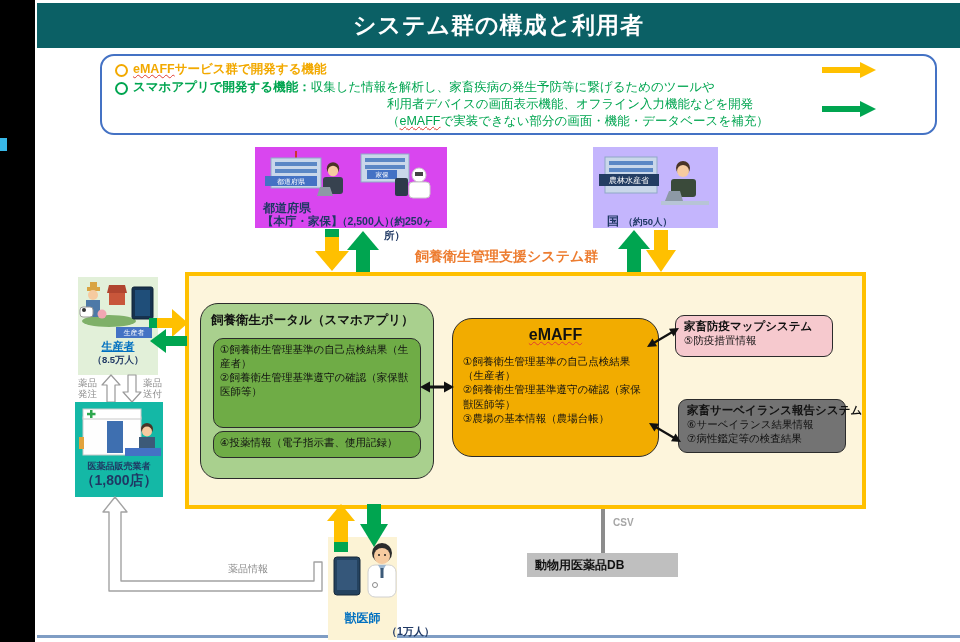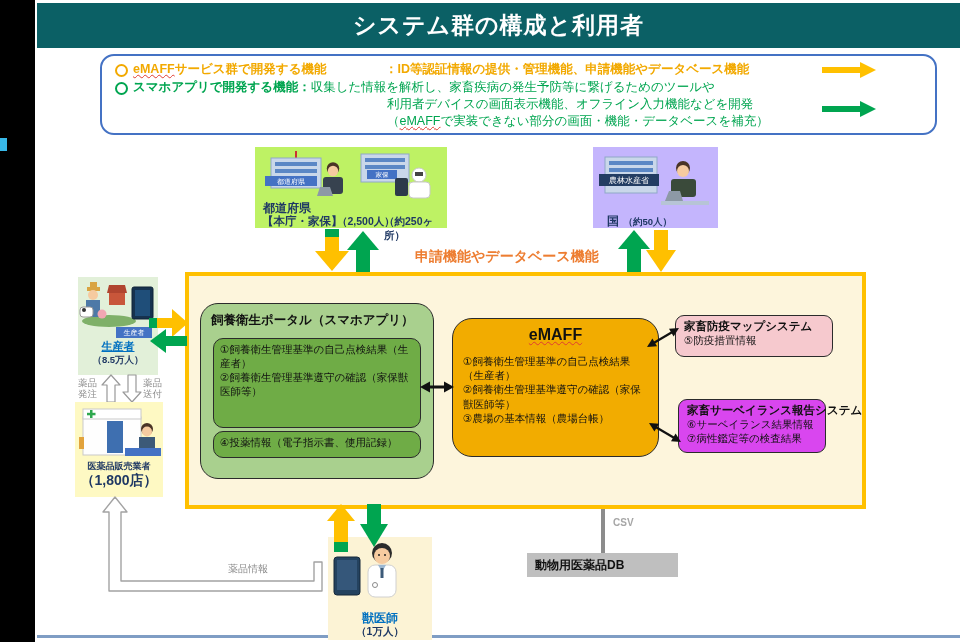--- a/index.html
+++ b/index.html
@@ -15,60 +15,59 @@
   .blackstrip{left:0;top:0;width:35px;height:642px;background:#000;}
   .cyantick{left:0;top:138px;width:7px;height:13px;background:#38B8E8;}
   .bottomrule{left:37px;top:635px;width:923px;height:3px;background:#7F9DC4;}
   
   .legend{left:100px;top:54px;width:833px;height:77px;border:2px solid #4472C4;border-radius:14px;background:#fff;}
   .ring{width:9px;height:9px;border-radius:50%;border:2.5px solid #F2A900;}
   .ring.green{border-color:#00A550;}
   .lg-or{color:#F2A900;font-size:12.5px;font-weight:bold;white-space:nowrap;}
   .lg-gr{color:#00A550;font-size:12.5px;white-space:nowrap;}
   
-  .prefbox{left:255px;top:147px;width:192px;height:81px;background:#bef264;}
+  .prefbox{left:255px;top:147px;width:192px;height:81px;background:#d946ef;}
   .nationbox{left:593px;top:147px;width:125px;height:81px;background:#c4b5fd;}
   .prodbox{left:78px;top:277px;width:80px;height:98px;background:#E2F0D9;}
-  .sellerbox{left:75px;top:402px;width:88px;height:95px;background:#fef9c3;}
-  .vetbox{left:328px;top:537px;width:104px;height:103px;background:#FCF3D5;}
+  .sellerbox{left:75px;top:402px;width:88px;height:95px;background:#14b8a6;}
+  .vetbox{left:328px;top:537px;width:69px;height:103px;background:#FCF3D5;}
   .ctr{width:100%;text-align:center;}
   .bluelink{color:#0070C0;font-weight:bold;text-decoration:underline;}
   
   .systitle{left:415px;top:248px;color:#ED7D31;font-size:14px;font-weight:bold;white-space:nowrap;}
   .mainbox{left:185px;top:272px;width:673px;height:229px;border:4px solid #FFC000;background:#FDF5DC;}
   .portal{left:200px;top:303px;width:232px;height:174px;background:#A9D08E;border:1.5px solid #2B2B2B;border-radius:18px;}
   .portal-title{left:10px;top:8px;font-size:12.5px;font-weight:bold;color:#111;white-space:nowrap;}
   .pinner{left:12px;background:#6FAC46;border:1px solid #2B2B2B;border-radius:10px;padding:4px 6px;
           width:194px;font-size:10.5px;line-height:1.32;color:#111;}
   .emaff{left:452px;top:318px;width:205px;height:137px;background:#F2AC00;border:1.5px solid #2B2B2B;border-radius:20px;}
   .emaff-title{width:100%;top:7px;text-align:center;font-size:16px;font-weight:bold;color:#111;}
   .emaff-items{left:10px;top:35px;width:186px;font-size:10.5px;line-height:1.35;color:#111;}
   .mapbox{left:675px;top:315px;width:158px;height:42px;background:#F6C9CE;border:1px solid #2B2B2B;border-radius:9px;padding:3px 8px;box-sizing:border-box;}
-  .survbox{left:678px;top:399px;width:148px;height:54px;background:#d946ef;border:1px solid #2B2B2B;border-radius:9px;padding:3px 8px;box-sizing:border-box;}
+  .survbox{left:678px;top:399px;width:168px;height:54px;background:#737373;border:1px solid #2B2B2B;border-radius:9px;padding:3px 8px;box-sizing:border-box;}
   .subttl{font-size:11.5px;font-weight:bold;color:#111;white-space:nowrap;}
   .subitm{font-size:10.5px;color:#111;line-height:1.3;white-space:nowrap;}
   
   .csvline{left:601px;top:509px;width:4px;height:44px;background:#8C8C8C;}
   .csvlabel{left:613px;top:517px;color:#A6A6A6;font-weight:bold;font-size:10px;}
   .dbbox{left:527px;top:553px;width:151px;height:24px;background:#BFBFBF;color:#111;
          font-size:12px;font-weight:bold;line-height:24px;padding-left:8px;box-sizing:border-box;}
   .graylbl{color:#8C8C8C;font-size:9.5px;line-height:1.15;}
 </style>
 </head>
 <body>
 
 <div class="abs blackstrip"></div>
 <div class="abs cyantick"></div>
 <div class="abs titlebar">システム群の構成と利用者</div>
 <div class="abs bottomrule"></div>
 
 <div class="abs legend">
   <div class="abs ring" style="left:13px;top:8px;"></div>
   <div class="abs lg-or" style="left:31px;top:5px;"><span class="sq">eMAFF</span><span>サービス群で開発する機能</span></div>
-  <div class="abs lg-or" style="left:283px;top:5px;">：ID等認証情報の提供・管理機能、申請機能やデータベース機能</div>
   <div class="abs ring green" style="left:13px;top:26px;"></div>
   <div class="abs lg-gr" style="left:31px;top:23px;"><span class="bold">スマホアプリで開発する機能：</span><span>収集した情報を解析し、家畜疾病の発生予防等に繋げるためのツールや</span></div>
   <div class="abs lg-gr" style="left:285px;top:40px;">利用者デバイスの画面表示機能、オフライン入力機能などを開発</div>
   <div class="abs lg-gr" style="left:285px;top:57px;"><span>（</span><span class="sq">eMAFF</span><span>で実装できない部分の画面・機能・データベースを補充）</span></div>
   <svg class="abs" style="left:720px;top:6px;" width="54" height="16">
       <rect x="0" y="5" width="38" height="6" fill="#FFC000"></rect>
       <polygon points="38,0 54,8 38,16" fill="#FFC000"></polygon>
     </svg>
   <svg class="abs" style="left:720px;top:45px;" width="54" height="16">
       <rect x="0" y="5" width="38" height="6" fill="#00A550"></rect>
@@ -116,21 +115,21 @@
     <rect x="76" y="30" width="25" height="18" rx="3" fill="#3A4A3A"></rect>
     <polygon points="70,52 88,52 85,42 74,42" fill="#8D99A6"></polygon>
     <rect x="66" y="52" width="48" height="4" fill="#B7C4D6"></rect>
   </svg>
   <div class="abs" style="left:14px;top:64px;white-space:nowrap;">
     <span class="navy bold" style="font-size:12px;">国</span>
     <span class="navy bold" style="font-size:9.5px;">（約50人）</span>
   </div>
 </div>
 
-<div class="abs systitle">申請機能やデータベース機能</div>
+<div class="abs systitle">飼養衛生管理支援システム群</div>
 <div class="abs mainbox"></div>
 
 <div class="abs portal">
   <div class="abs portal-title">飼養衛生ポータル（スマホアプリ）</div>
   <div class="abs pinner" style="top:34px;height:80px;">
     <div>①飼養衛生管理基準の自己点検結果（生産者）</div>
     <div>②飼養衛生管理基準遵守の確認（家保獣医師等）</div>
   </div>
   <div class="abs pinner" style="top:127px;height:17px;">
     <div>④投薬情報（電子指示書、使用記録）</div>
@@ -208,21 +207,21 @@
     <circle cx="52" cy="14" r="10" fill="#2B2B2B"></circle>
       <circle cx="52" cy="17" r="8" fill="#F6CBA0"></circle>
     <circle cx="49" cy="16" r="1" fill="#222"></circle>
       <circle cx="55" cy="16" r="1" fill="#222"></circle>
     <rect x="38" y="26" width="28" height="32" rx="7" fill="#fff" stroke="#D0D0D0"></rect>
     <polygon points="48,26 52,33 56,26" fill="#9DB8D2"></polygon>
     <rect x="50.5" y="29" width="3" height="10" fill="#3C5A78"></rect>
     <circle cx="45" cy="46" r="2.5" fill="none" stroke="#8A8A8A"></circle>
   </svg>
   <div class="abs ctr" style="top:73px;font-size:12px;"><span class="bold" style="color:#0070C0;">獣医師</span></div>
-  <div class="abs ctr navy bold" style="top:88px;font-size:10.5px;">（1万人）</div>
+  <div class="abs ctr navy bold" style="top:88px;font-size:10.5px;padding-left:48px;">（1万人）</div>
 </div>
 
 <div class="abs csvline"></div>
 <div class="abs csvlabel">CSV</div>
 <div class="abs dbbox">動物用医薬品DB</div>
 
 <svg class="abs" style="left:95px;top:490px;" width="235" height="108">
   <polygon points="20,7 32,22 26,22 26,91 219,91 219,72 227,72 227,101 14,101 14,22 8,22" fill="#fff" stroke="#A3A3A3" stroke-width="1.4" stroke-linejoin="round"></polygon>
 </svg>
 <div class="abs graylbl" style="left:228px;top:563px;font-size:10px;">薬品情報</div>

